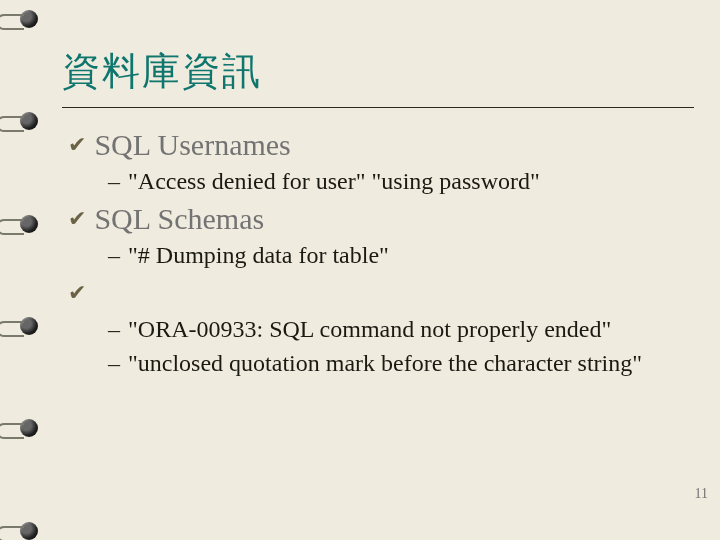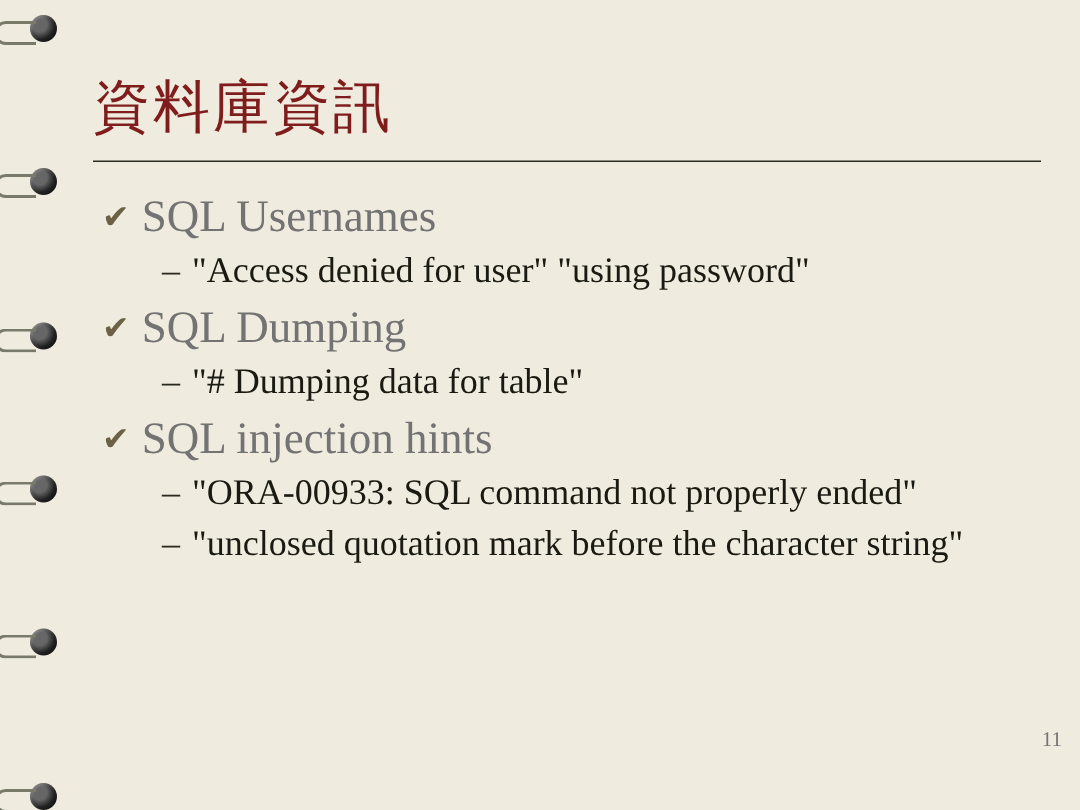--- a/index.html
+++ b/index.html
@@ -52,21 +52,21 @@
       background: transparent;
     }
     .slide {
       position: absolute;
       left: 62px;
       top: 46px;
       right: 10px;
     }
     .title {
       font-size: 38px;
-      color: #7f1d1d;
+      color: #0f766e;
       font-weight: normal;
       font-family: Liberation Sans, sans-serif;
       letter-spacing: 2px;
       padding-bottom: 8px;
     }
     .rule {
       border: none;
       border-top: 1px solid #2a2a20;
       margin-top: 2px;
       margin-bottom: 20px;
@@ -139,30 +139,29 @@
       <span class="h1bullet">✔</span>
       <span class="h1text">SQL Usernames</span>
     </div>
     <div class="sub">
       <span class="dash">–</span>
       <span class="subtext">"Access denied for user" "using password"</span>
     </div>
 
     <div class="h1item">
       <span class="h1bullet">✔</span>
-      <span class="h1text">SQL Dumping</span>
+      <span class="h1text">SQL Schemas</span>
     </div>
     <div class="sub">
       <span class="dash">–</span>
       <span class="subtext">"# Dumping data for table"</span>
     </div>
 
     <div class="h1item">
       <span class="h1bullet">✔</span>
-      <span class="h1text">SQL injection hints</span>
     </div>
     <div class="sub">
       <span class="dash">–</span>
       <span class="subtext">"ORA-00933: SQL command not properly ended"</span>
     </div>
     <div class="sub">
       <span class="dash">–</span>
       <span class="subtext">"unclosed quotation mark before the character string"</span>
     </div>
 

